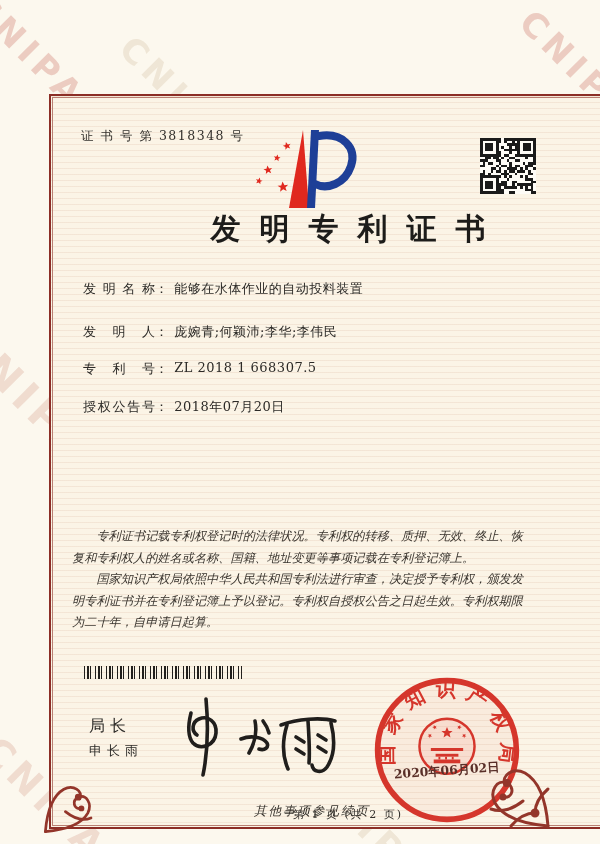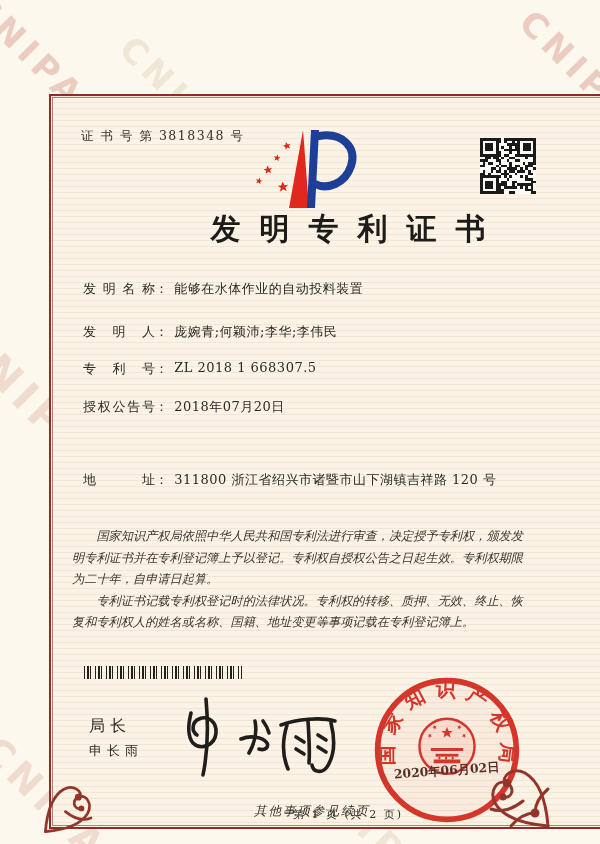--- a/index.html
+++ b/index.html
@@ -556,28 +556,24 @@
     <span class="fvalue">庞婉青;何颖沛;李华;李伟民</span>
   </div>
   <div class="row" style="top:264px">
     <span class="flabel">专利号</span><span class="colon">：</span>
     <span class="fvalue">ZL 2018 1 668307.5</span>
   </div>
   <div class="row" style="top:302px">
     <span class="flabel">授权公告号</span><span class="colon">：</span>
     <span class="fvalue">2018年07月20日</span>
   </div>
-  <div class="row" style="top:375px">
-    <span class="flabel">地址</span><span class="colon">：</span>
-    <span class="fvalue">311800 浙江省绍兴市诸暨市山下湖镇吉祥路 120 号</span>
-  </div>
 
   <div class="paras">
+    <p>专利证书记载专利权登记时的法律状况。专利权的转移、质押、无效、终止、恢复和专利权人的姓名或名称、国籍、地址变更等事项记载在专利登记簿上。</p>
     <p>国家知识产权局依照中华人民共和国专利法进行审查，决定授予专利权，颁发发明专利证书并在专利登记簿上予以登记。专利权自授权公告之日起生效。专利权期限为二十年，自申请日起算。</p>
-    <p>专利证书记载专利权登记时的法律状况。专利权的转移、质押、无效、终止、恢复和专利权人的姓名或名称、国籍、地址变更等事项记载在专利登记簿上。</p>
   </div>
 
   <div class="barcode"></div>
 
   <div class="signer-title">局长</div>
   <div class="signer-name">申长雨</div>
 
   <svg class="signature" viewBox="0 0 180 90">
     <g fill="none" stroke="#201e1c" stroke-width="3.6" stroke-linecap="round">
       <path d="M16,22 C13,34 13,46 18,52 C26,60 40,54 41,42 C42,31 33,24 24,28 C17,31 16,40 22,44"></path>

